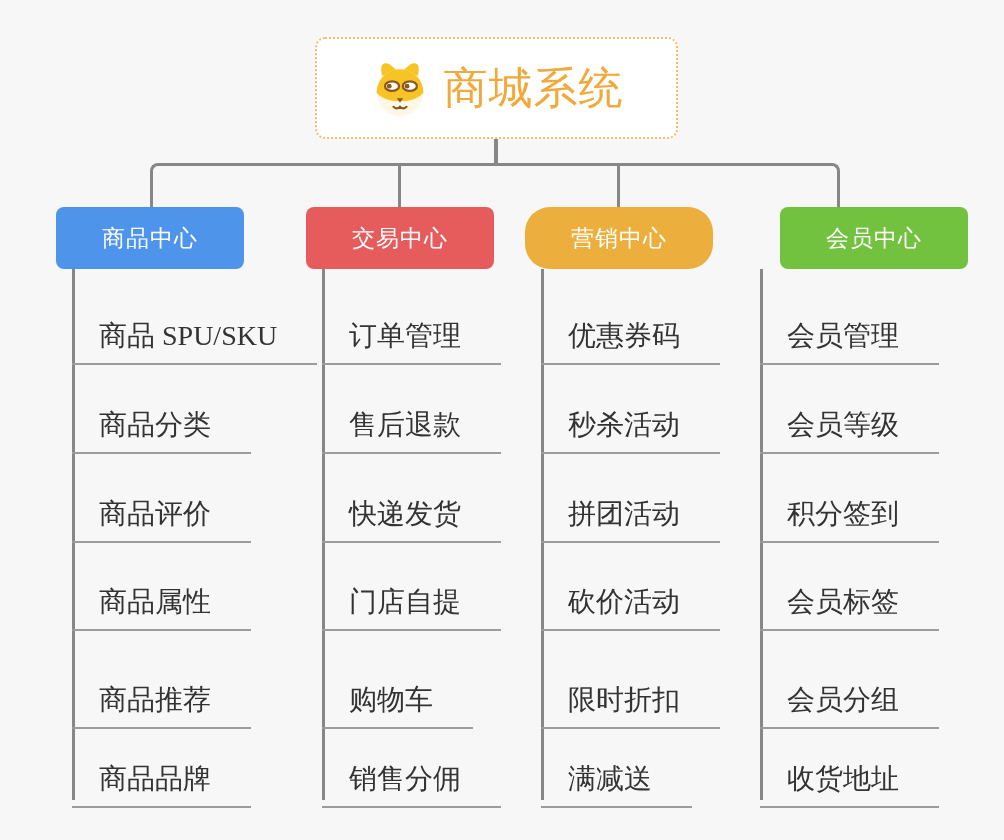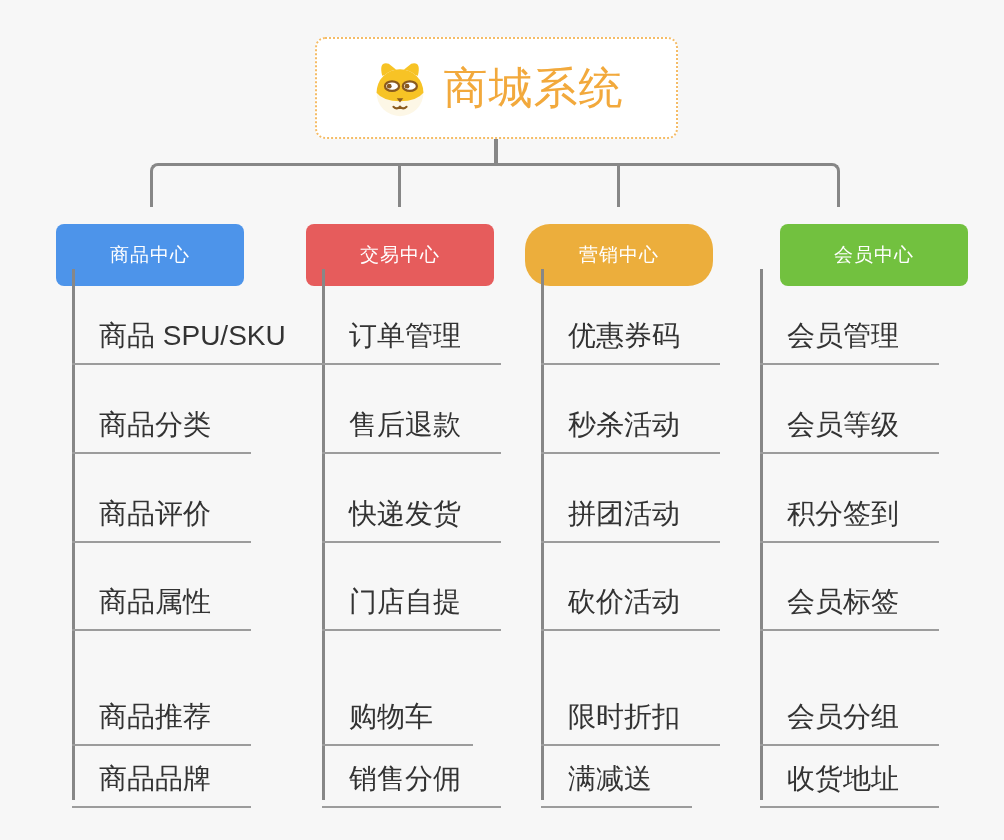--- a/index.html
+++ b/index.html
@@ -1,21 +1,21 @@
 <!DOCTYPE html>
 <html><head>
 <meta charset="utf-8">
 <style>
   html,body{margin:0;padding:0;}
   body{
     width:1004px;height:840px;position:relative;overflow:hidden;
     background:#f7f7f7;
     font-family:"Liberation Sans","DejaVu Sans",sans-serif;
   }
-  .abs{position:absolute;}
+  .abs{position:absolute;font-family:Liberation Serif, serif;}
 
   
   .root-node{
     left:315px;top:37px;width:363px;height:102px;
     background:#ffffff;border:2px dotted #F5BC66;border-radius:10px;
     display:flex;align-items:center;justify-content:center;gap:14px;
     box-sizing:border-box;
   }
   .root-title{font-size:44px;color:#F2A93C;letter-spacing:1px;}
   .root-icon{width:60px;height:62px;flex:0 0 auto;}
@@ -34,38 +34,38 @@
   .stub-3{left:617px;}
   .root-trunk{left:494px;top:139px;width:4px;height:27px;background:#878787;}
 
   
   .column{top:207px;width:250px;height:600px;}
   .col-1{left:56px;}
   .col-2{left:306px;}
   .col-3{left:525px;}
   .col-4{left:744px;}
   .col-header{
-    position:absolute;left:0;top:17px;width:188px;height:62px;
-    border-radius:8px;color:#ffffff;font-size:19px;
+    position:absolute;left:0;top:0;width:188px;height:62px;
+    border-radius:8px;color:#ffffff;font-size:23px;
     display:flex;align-items:center;justify-content:center;
     letter-spacing:1px;
   }
   .col-trunk{
     position:absolute;left:16px;top:62px;width:3px;height:531px;
     background:#878787;
   }
   .leaf{
     position:absolute;left:16px;height:40px;box-sizing:content-box;
     display:flex;align-items:flex-end;
     padding:0 40px 8px 27px;
     border-bottom:2px solid #9c9c9c;
     font-size:28px;color:#333333;white-space:nowrap;
   }
   .r0{top:108px;} .r1{top:197px;} .r2{top:286px;}
-  .r3{top:374px;} .r4{top:489px;} .r5{top:551px;}
+  .r3{top:374px;} .r4{top:472px;} .r5{top:551px;}
 </style>
 </head>
 <body>
 
 <div class="abs root-node" style="color: rgb(242, 169, 60); border-color: rgb(245, 188, 102);">
   <svg class="root-icon" viewBox="0 0 64 66">
     <path d="M13 20 Q9 4 20 7 L30 15 Z" fill="#F7C325"></path>
     <path d="M51 20 Q55 4 44 7 L34 15 Z" fill="#F7C325"></path>
     <circle cx="32" cy="38" r="25" fill="#FDF7E6"></circle>
     <path d="M7 38 a25 25 0 0 1 50 0 q-7 9 -25 9 t-25 -9 z" fill="#F7C325"></path>

